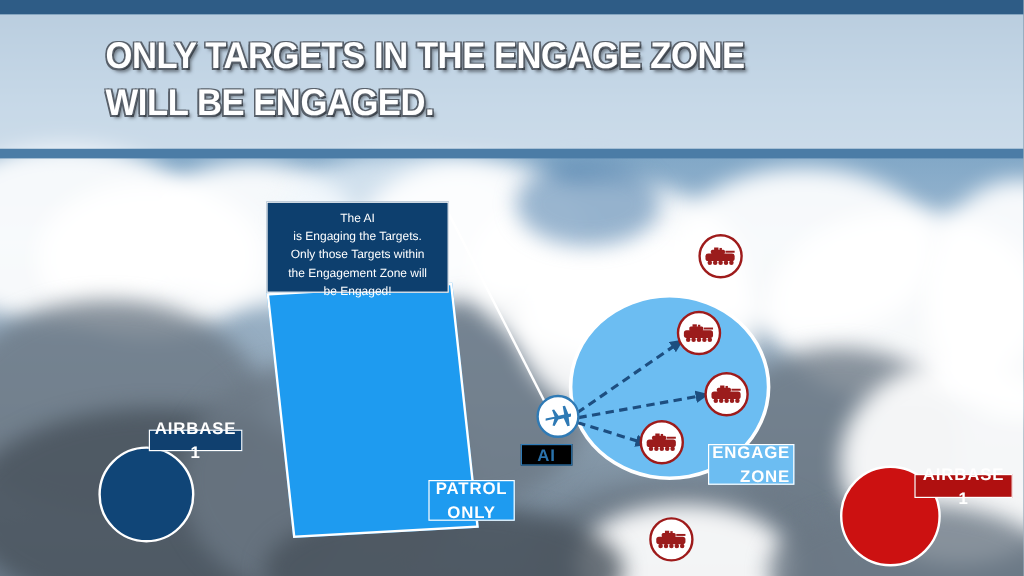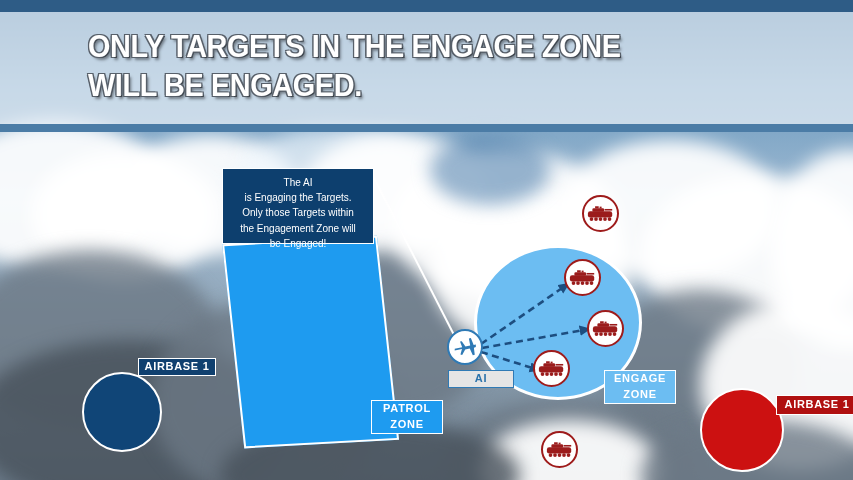--- a/index.html
+++ b/index.html
@@ -121,41 +121,40 @@
     width: 2px; height: 190px;
     background: #ffffff;
     transform: rotate(-27deg);
     transform-origin: top center;
   }
 
   
   .lbl {
     position: absolute;
     border: 1.6px solid #ffffff;
-    font-size: 11px;
+    font-size: 14px;
     font-weight: bold;
     letter-spacing: 0.7px;
     text-align: center;
     display: flex;
     align-items: center;
     justify-content: center;
     white-space: pre-line;
     line-height: 1.45;
-    margin-left: 14px;
   }
   .lbl-airbase1 { left: 124px; top: 358px; width: 78px; height: 18px;
                   background: #10406f; color: #ffffff; }
   .lbl-airbase4 { left: 762px; top: 395px; width: 82px; height: 20px;
                   background: #b01010; color: #ffffff; border-color:#ffffff; }
   .lbl-patrol   { left: 357px; top: 400px; width: 72px; height: 34px;
                   background: #1e9bf0; color: #ffffff; }
   .lbl-engage   { left: 590px; top: 370px; width: 72px; height: 34px;
-                  background: #6cbdf2; color: #ffffff; }
-  .lbl-ai       { left: 434px; top: 370px; width: 66px; height: 18px;
-                  background: #e5e5e5; color: #2a72ab; border-color:#2f7ab5;
+                  background: #6cbdf2; color: #ffffff; text-align: right; }
+  .lbl-ai       { left: 434px; top: 370px; width: 43px; height: 18px;
+                  background: #000000; color: #2a72ab; border-color:#2f7ab5;
                   font-weight: bold; }
 
   
   .unit {
     position: absolute;
     border-radius: 50%;
     background: #ffffff;
     display: flex;
     align-items: center;
     justify-content: center;
@@ -312,18 +311,18 @@
       <circle cx="10" cy="15.6" r="2.1" fill="#9b1c1c"></circle>
       <circle cx="15" cy="15.6" r="2.1" fill="#9b1c1c"></circle>
       <circle cx="20" cy="15.6" r="2.1" fill="#9b1c1c"></circle>
       <circle cx="25" cy="15.6" r="2.1" fill="#9b1c1c"></circle>
     </svg>
   </div>
 
   <div class="lbl lbl-airbase1">AIRBASE 1</div>
   <div class="lbl lbl-airbase4">AIRBASE 1</div>
   <div class="lbl lbl-patrol">PATROL
-ZONE</div>
+ONLY</div>
   <div class="lbl lbl-engage">ENGAGE
 ZONE</div>
   <div class="lbl lbl-ai">AI</div>
 
 </div>
 
 </body></html>

